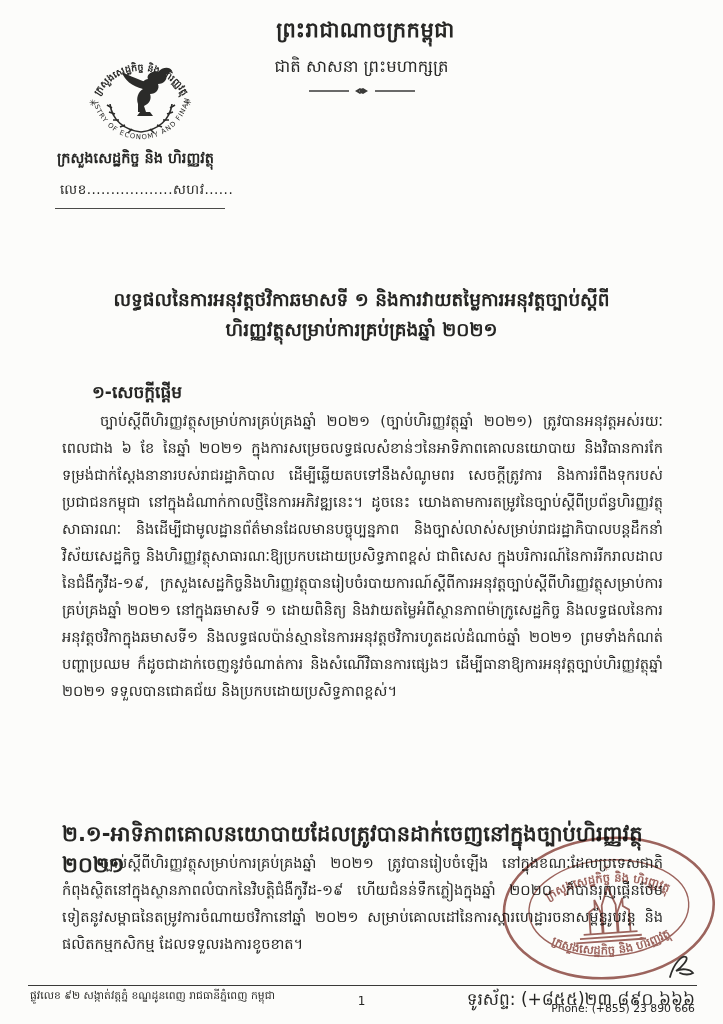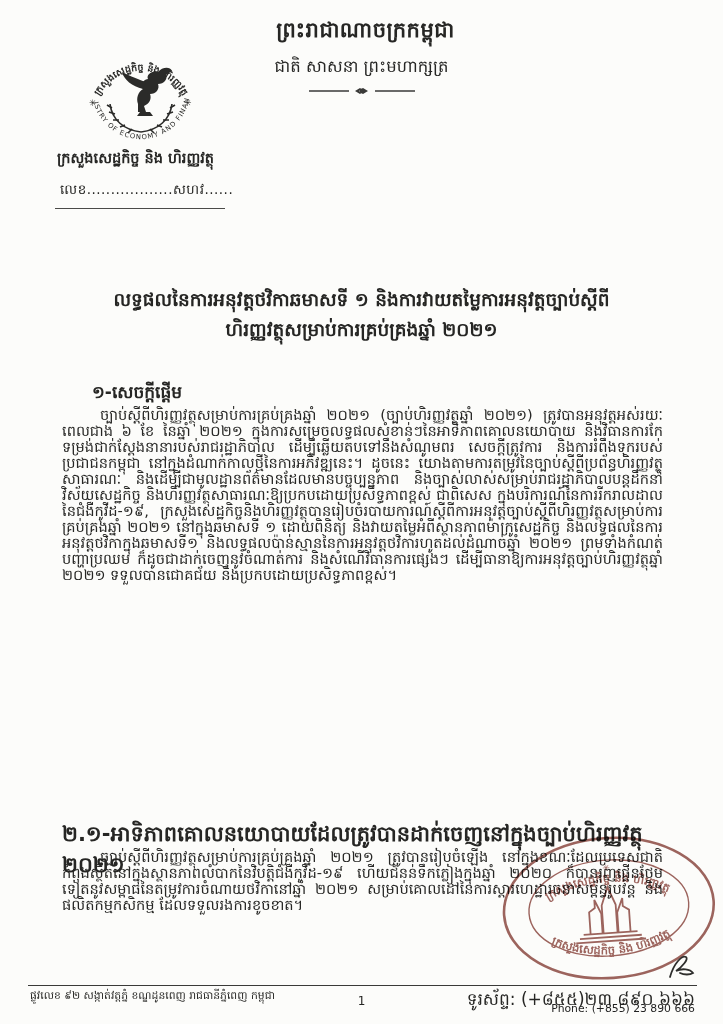--- a/index.html
+++ b/index.html
@@ -20,21 +20,21 @@
   .ministry-name{left:57px;top:149px;font-size:14.5px;}
   .ref-line{left:60px;top:181px;font-size:13.5px;letter-spacing:.5px;}
   .ref-underline{left:55px;top:208px;width:170px;height:0;border-top:1.6px solid #4a4a48;}
   
   .t1{top:231px;font-size:18px;}
   .t2{top:260px;font-size:17px;}
   .t3{top:288px;font-size:18.5px;}
   .t4{top:318px;font-size:18.5px;}
   
   .sec1-h{left:62px;top:381px;font-size:17px;margin-left:30px;}
-  .para{left:62px;width:601px;text-align:justify;font-size:14.6px;line-height:16px;}
+  .para{left:62px;width:601px;text-align:justify;font-size:14.6px;line-height:27px;}
   .para1{top:407px;text-indent:38px;}
   .sec2-h{left:62px;top:757px;width:601px;font-size:16.5px;line-height:30px;text-align:justify;}
   .sec21-h{left:62px;top:820px;width:601px;font-size:21px;}
   .para2{top:849px;text-indent:38px;}
   
   .stamp{left:494px;top:831px;mix-blend-mode:multiply;opacity:.85;transform:rotate(-4deg);}
   .scribble{left:664px;top:951px;}
   
   .footer-rule{left:28px;top:985px;width:669px;height:0;border-top:1.6px solid #3a3a38;}
   .f-addr-kh{left:30px;top:988px;font-size:10.8px;}

